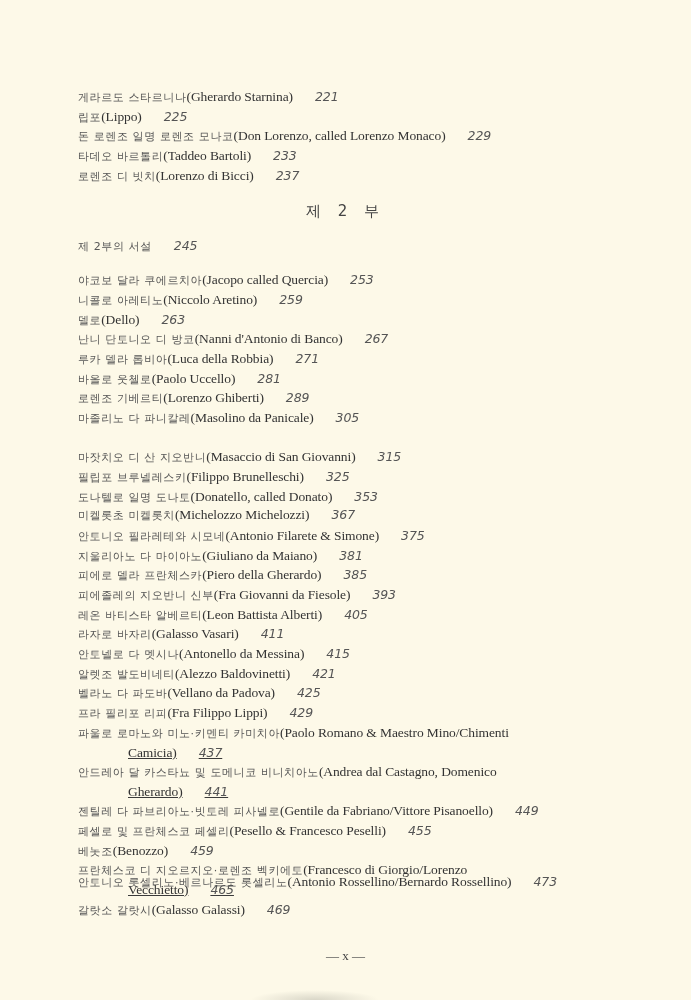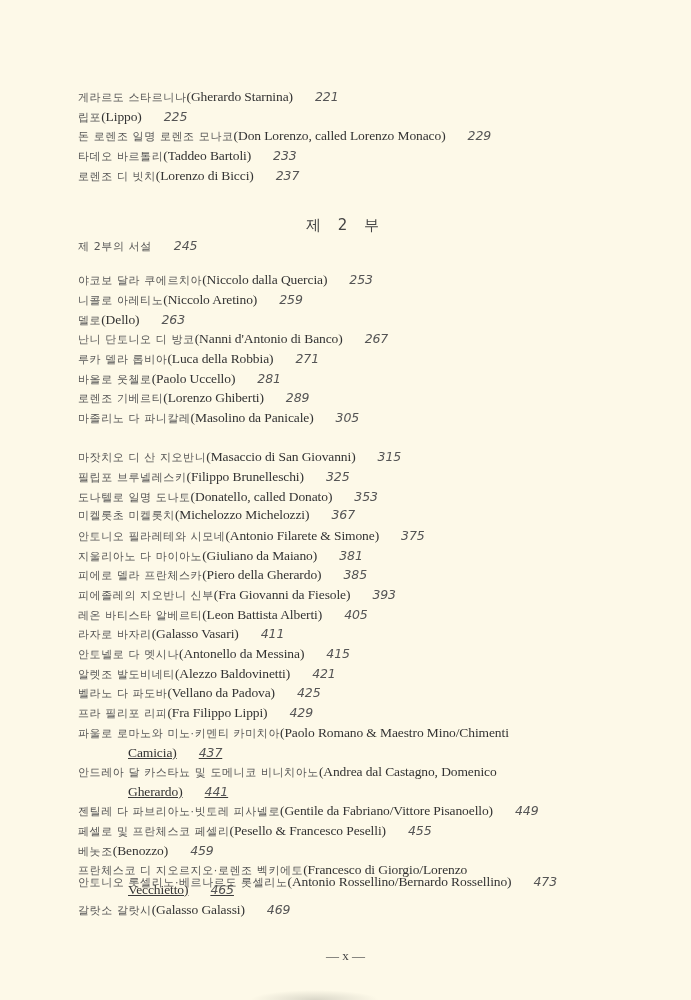--- a/index.html
+++ b/index.html
@@ -18,21 +18,21 @@
       font-size: 12.4px;
       line-height: 16px;
       white-space: nowrap;
       letter-spacing: -0.1px;
     }
     .entry .kr { font-family: "DejaVu Sans", sans-serif; font-size: 11px; color: #555; letter-spacing: 0.6px; }
     .entry .en { font-family: "Liberation Serif", serif; font-size: 13.5px; color: #333; }
     .entry .pg { font-family: "DejaVu Sans", sans-serif; font-style: italic; font-size: 12.5px; color: #555; margin-left: 22px; }
     .entry .cont { display: block; padding-left: 50px; margin-top: 3px; text-decoration: underline; }
     .part-heading {
-      position: absolute; left: 0; width: 691px; top: 216px;
+      position: absolute; left: 0; width: 691px; top: 202px;
       text-align: center;
       font-family: "DejaVu Sans", sans-serif;
       font-size: 15px; color: #444; letter-spacing: 6px;
     }
     .folio {
       position: absolute; left: 0; width: 691px; top: 948px;
       text-align: center; font-family: "Liberation Serif", serif;
       font-size: 13px; color: #444;
     }
     .smudge {
@@ -47,21 +47,21 @@
 
   <div class="entry" style="top:89px"><span class="kr">게라르도 스타르니나</span><span class="en">(Gherardo Starnina)</span><span class="pg">221</span></div>
   <div class="entry" style="top:109px"><span class="kr">립포</span><span class="en">(Lippo)</span><span class="pg">225</span></div>
   <div class="entry" style="top:128px"><span class="kr">돈 로렌조 일명 로렌조 모나코</span><span class="en">(Don Lorenzo, called Lorenzo Monaco)</span><span class="pg">229</span></div>
   <div class="entry" style="top:148px"><span class="kr">타데오 바르톨리</span><span class="en">(Taddeo Bartoli)</span><span class="pg">233</span></div>
   <div class="entry" style="top:168px"><span class="kr">로렌조 디 빗치</span><span class="en">(Lorenzo di Bicci)</span><span class="pg">237</span></div>
 
   <div class="part-heading">제 2 부</div>
 
   <div class="entry" style="top:238px"><span class="kr">제 2부의 서설</span><span class="en"></span><span class="pg">245</span></div>
-  <div class="entry" style="top:272px"><span class="kr">야코보 달라 쿠에르치아</span><span class="en">(Niccolo dalla Quercia)</span><span class="pg">253</span></div>
+  <div class="entry" style="top:272px"><span class="kr">야코보 달라 쿠에르치아</span><span class="en">(Jacopo called Quercia)</span><span class="pg">253</span></div>
   <div class="entry" style="top:292px"><span class="kr">니콜로 아레티노</span><span class="en">(Niccolo Aretino)</span><span class="pg">259</span></div>
   <div class="entry" style="top:312px"><span class="kr">델로</span><span class="en">(Dello)</span><span class="pg">263</span></div>
   <div class="entry" style="top:331px"><span class="kr">난니 단토니오 디 방코</span><span class="en">(Nanni d'Antonio di Banco)</span><span class="pg">267</span></div>
   <div class="entry" style="top:351px"><span class="kr">루카 델라 롭비아</span><span class="en">(Luca della Robbia)</span><span class="pg">271</span></div>
   <div class="entry" style="top:371px"><span class="kr">바올로 웃첼로</span><span class="en">(Paolo Uccello)</span><span class="pg">281</span></div>
   <div class="entry" style="top:390px"><span class="kr">로렌조 기베르티</span><span class="en">(Lorenzo Ghiberti)</span><span class="pg">289</span></div>
   <div class="entry" style="top:410px"><span class="kr">마졸리노 다 파니칼레</span><span class="en">(Masolino da Panicale)</span><span class="pg">305</span></div>
   <div class="entry" style="top:449px"><span class="kr">마잣치오 디 산 지오반니</span><span class="en">(Masaccio di San Giovanni)</span><span class="pg">315</span></div>
   <div class="entry" style="top:469px"><span class="kr">필립포 브루넬레스키</span><span class="en">(Filippo Brunelleschi)</span><span class="pg">325</span></div>
   <div class="entry" style="top:489px"><span class="kr">도나텔로 일명 도나토</span><span class="en">(Donatello, called Donato)</span><span class="pg">353</span></div>

